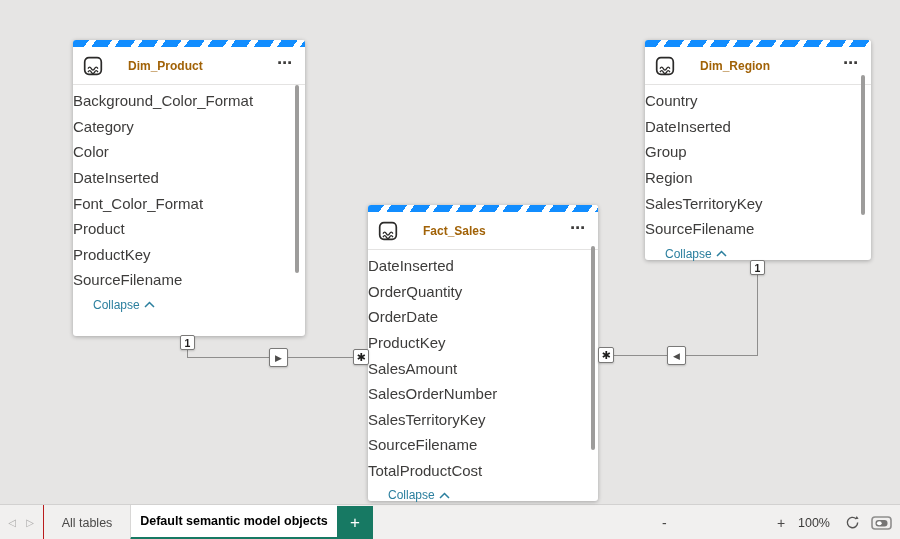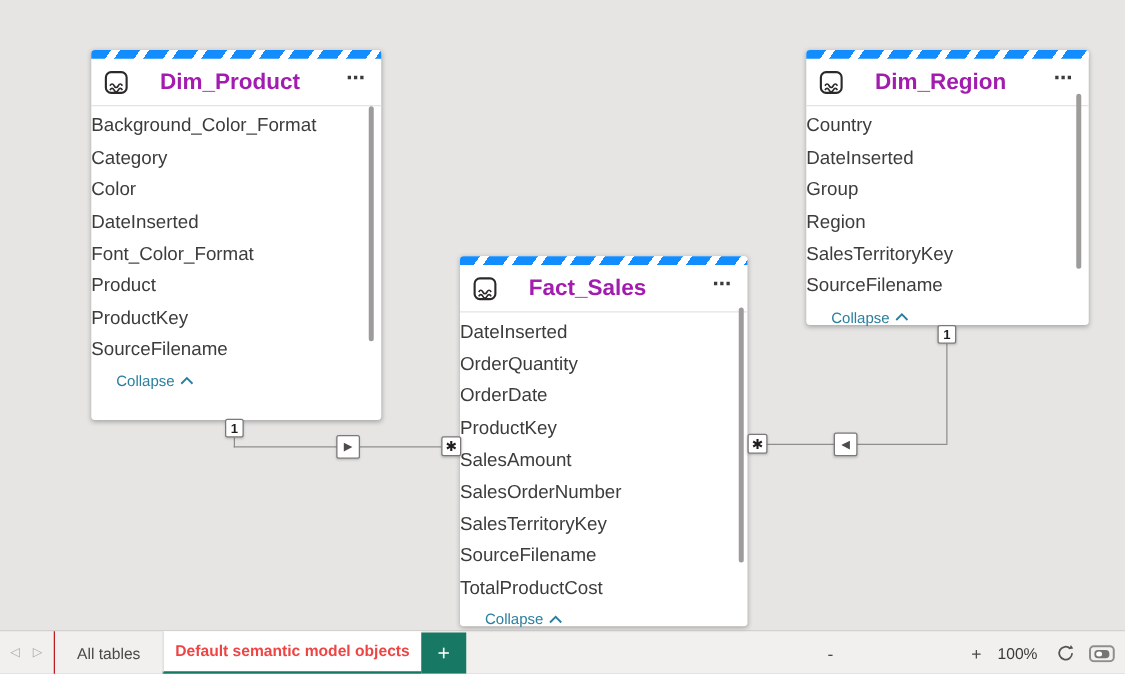--- a/index.html
+++ b/index.html
@@ -26,21 +26,21 @@
   .dash-strip {
     height:7px; border-radius:3px 3px 0 0;
     background:repeating-linear-gradient(125deg,#118DFF 0 13px,#ffffff 13px 19px);
   }
   .card-header {
     display:flex; align-items:center; height:38px;
     padding:0 12px 0 9px; border-bottom:1px solid #e4e3e2;
   }
   .table-icon { flex:0 0 auto; display:block; }
   .card-title {
-    margin-left:8px; font-size:18px; font-weight:700; color:#a21caf;
+    margin-left:8px; font-size:12px; font-weight:700; color:#a16207;
     white-space:nowrap; overflow:hidden;padding-left:16px;
   }
   .menu-ellipsis {
     margin-left:auto; color:#3c3b3a; font-size:15px; font-weight:700;
     letter-spacing:1px; cursor:pointer; line-height:10px; padding-bottom:6px;
   }
   .field-list { padding-top:3px; }
   .field-row {
     height:25.6px; display:flex; align-items:center;
     font-size:15px; color:#3d3c3b; cursor:pointer;
@@ -91,21 +91,21 @@
     color:#abaaa9; font-size:10px; cursor:default;
   }
   #nav-back { left:4px; } #nav-forward { left:22px; }
   .tab {
     position:absolute; top:0; height:35px;
     display:flex; align-items:center; justify-content:center;
     font-size:12.5px; color:#4a4948; cursor:pointer;
   }
   #tab-all-tables { left:43px; width:87px; border-left:1px solid #b91c1c; }
   #tab-default {
-    left:130px; width:207px; background:#fff; color:#ef4444; font-weight:700;
+    left:130px; width:207px; background:#fff; color:#000000; font-weight:700;
     border-left:1px solid #d8d7d6; border-bottom:3px solid #177963;
   }
   #add-tab-btn {
     position:absolute; left:337px; top:1px; width:36px; height:33px;
     background:#177963; color:#fff; font-size:17px; font-weight:400;
     display:flex; align-items:center; justify-content:center; cursor:pointer;
   }
   .zoom-text { position:absolute; top:0; height:35px; display:flex; align-items:center; color:#4a4948; }
   #zoom-minus { left:662px; font-size:14px; cursor:pointer; }
   #zoom-plus  { left:777px; font-size:14px; cursor:pointer; }

